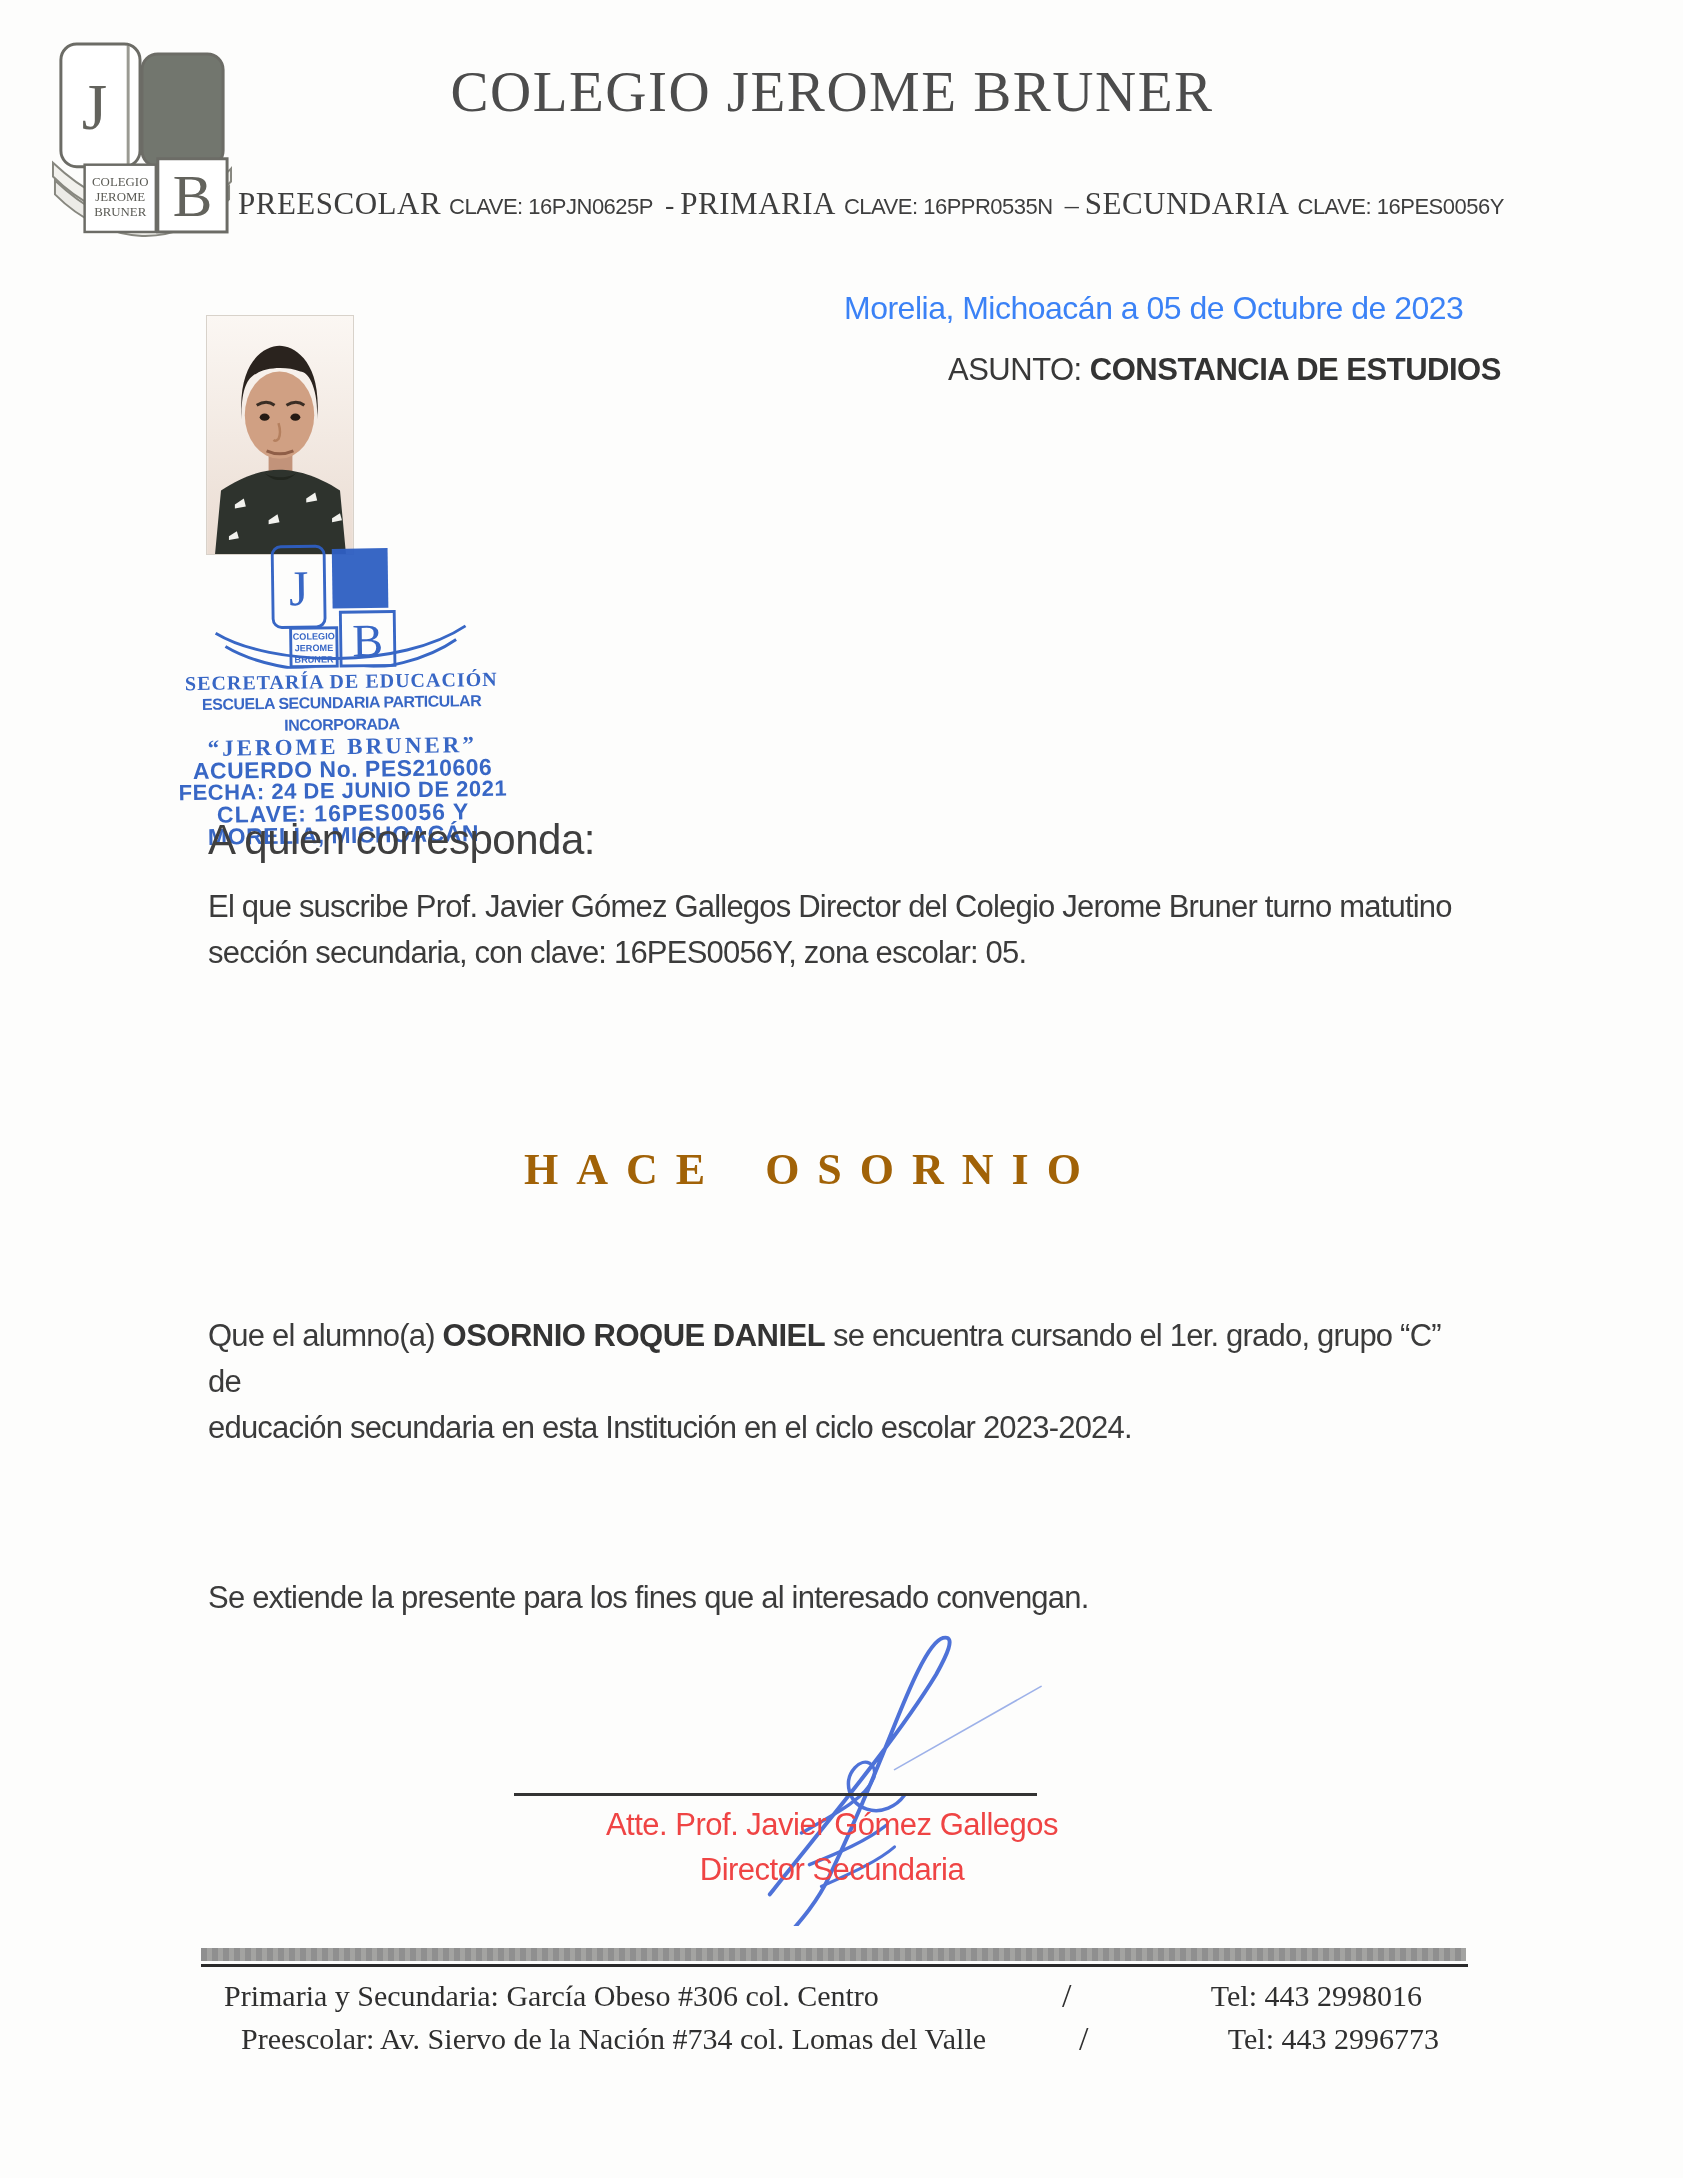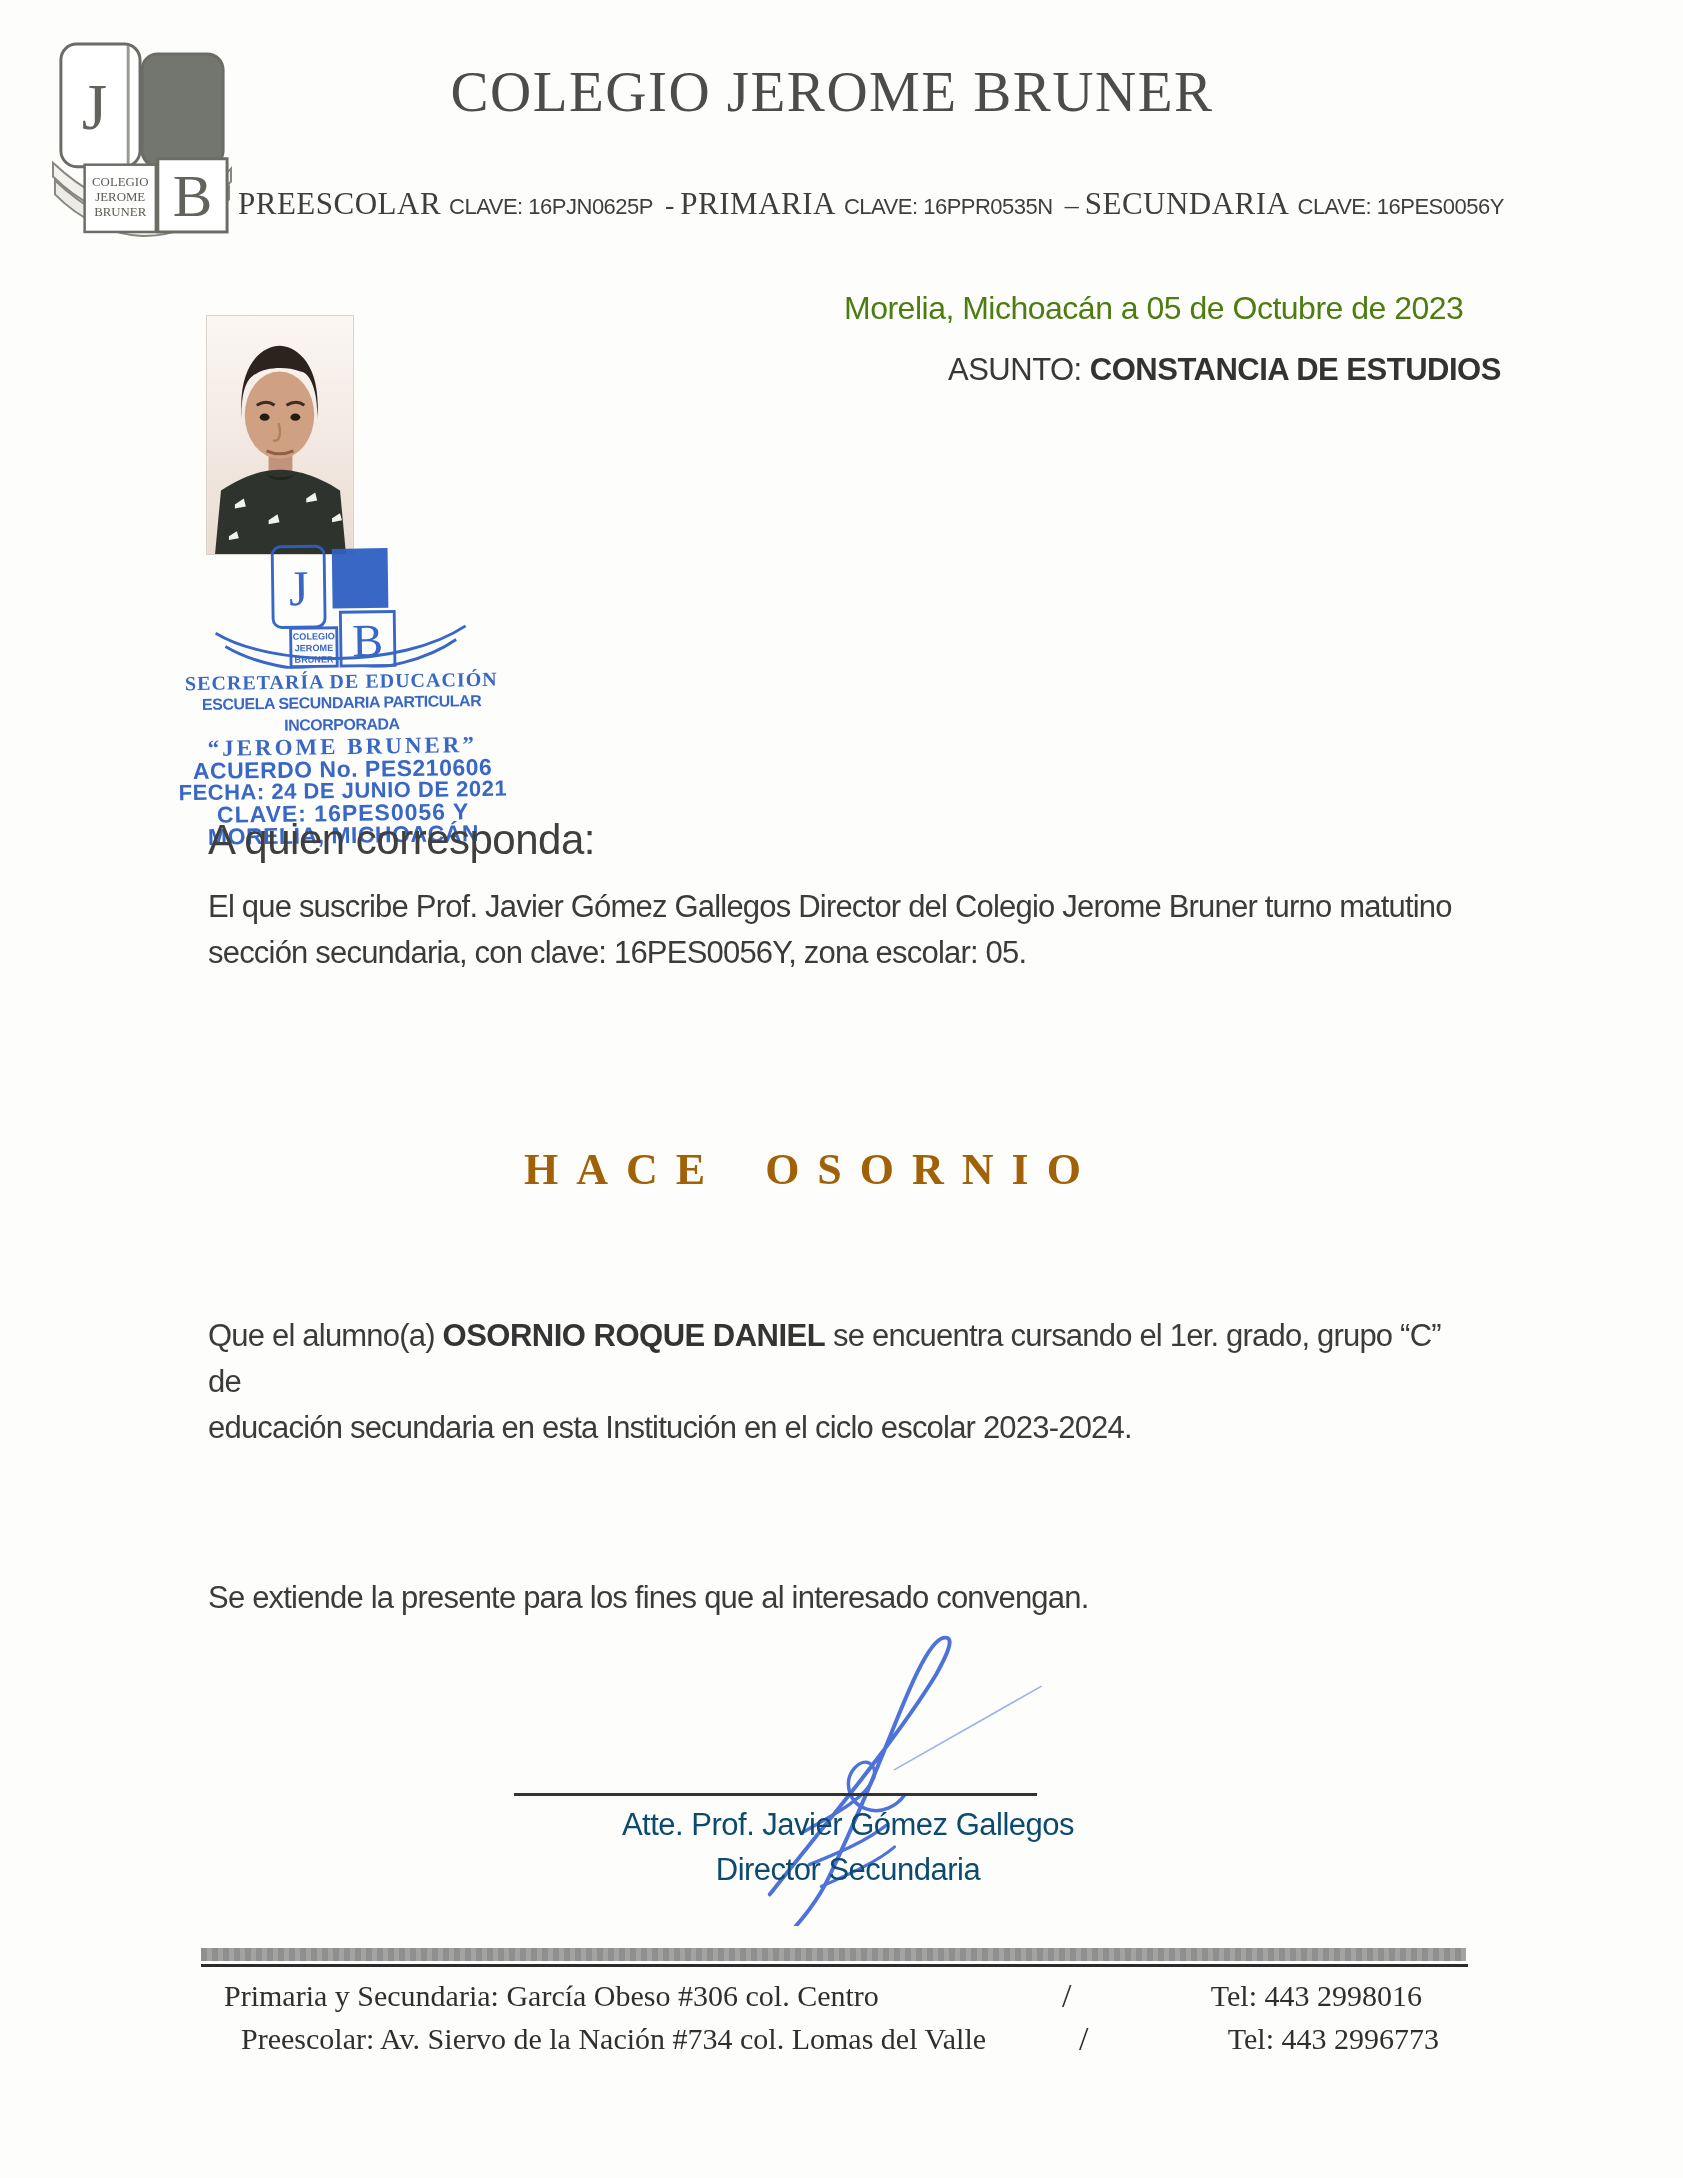--- a/index.html
+++ b/index.html
@@ -15,21 +15,21 @@
     letter-spacing:1.5px;white-space:nowrap;
   }
   .subtitle{
     position:absolute;left:238px;top:186px;width:1188px;
     white-space:nowrap;color:#3e3e3e;
   }
   .lvl-name{font-family:"Liberation Serif",serif;font-size:31px;letter-spacing:0.5px;}
   .lvl-clave{font-size:22px;letter-spacing:-0.5px;margin:0 6px 0 8px;}
   .lvl-sep{font-family:"Liberation Serif",serif;font-size:28px;margin:0 6px;}
   
-  .dateline{position:absolute;top:290px;left:844px;width:604px;font-size:32px;letter-spacing:-0.5px;color:#4d7c0f;white-space:nowrap;}
+  .dateline{position:absolute;top:290px;left:844px;width:604px;font-size:32px;letter-spacing:-0.5px;color:#3b82f6;white-space:nowrap;}
   .subject{position:absolute;top:352px;left:948px;width:507px;font-size:31px;letter-spacing:-0.5px;color:#383838;white-space:nowrap;}
   .subject b{font-weight:700;color:#333;}
   
   .photo{position:absolute;left:206px;top:315px;width:146px;height:238px;border:1px solid #d8d2ca;}
   
   .stamp{position:absolute;left:170px;top:543px;width:343px;color:#2e5fc3;transform:rotate(-0.8deg);opacity:0.95;}
   .stamp-logo{display:block;margin:0 auto;width:265px;height:125px;}
   .stamp-lines{margin-top:2px;text-align:center;font-weight:700;line-height:22px;}
   .stamp-lines .s0{font-family:"Liberation Serif",serif;font-size:20px;letter-spacing:1px;}
   .stamp-lines .s1{font-size:16px;letter-spacing:-0.5px;}
@@ -46,21 +46,21 @@
   .para2 b{font-weight:700;color:#343434;letter-spacing:-0.5px;}
   .closing{top:1575px;}
   .heading{
     position:absolute;left:524px;top:1144px;display:flex;gap:42px;
     font-family:"Liberation Serif",serif;font-weight:700;font-size:44px;
     letter-spacing:18px;color:#a16207;white-space:nowrap;
   }
   
   .sig-svg{position:absolute;left:653px;top:1629px;width:396px;height:297px;}
   .sig-line{position:absolute;left:514px;top:1793px;width:523px;border-top:3px solid #333;}
-  .sig-text{position:absolute;left:452px;top:1802px;width:792px;text-align:center;font-size:31px;letter-spacing:-0.5px;line-height:45px;color:#0c4a6e;}
+  .sig-text{position:absolute;left:436px;top:1802px;width:792px;text-align:center;font-size:31px;letter-spacing:-0.5px;line-height:45px;color:#ef4444;}
   
   .footer-bar{position:absolute;left:201px;top:1948px;width:1265px;height:13px;
     background:repeating-linear-gradient(90deg,#8f8f8f 0 6px,#a3a3a1 6px 11px);}
   .footer-rule{position:absolute;left:201px;top:1964px;width:1267px;height:3px;background:#2b2b2b;}
   .footer-row{position:absolute;left:224px;width:1259px;height:40px;
     font-family:"Liberation Serif",serif;font-size:30px;color:#2f2f2f;white-space:nowrap;}
   .footer-row .slash{position:absolute;left:838px;top:-2px;font-size:34px;}
   .footer-row .tel{position:absolute;right:61px;}
   .frow1{top:1979px;}
   .frow2{top:2022px;margin-left:17px;}

